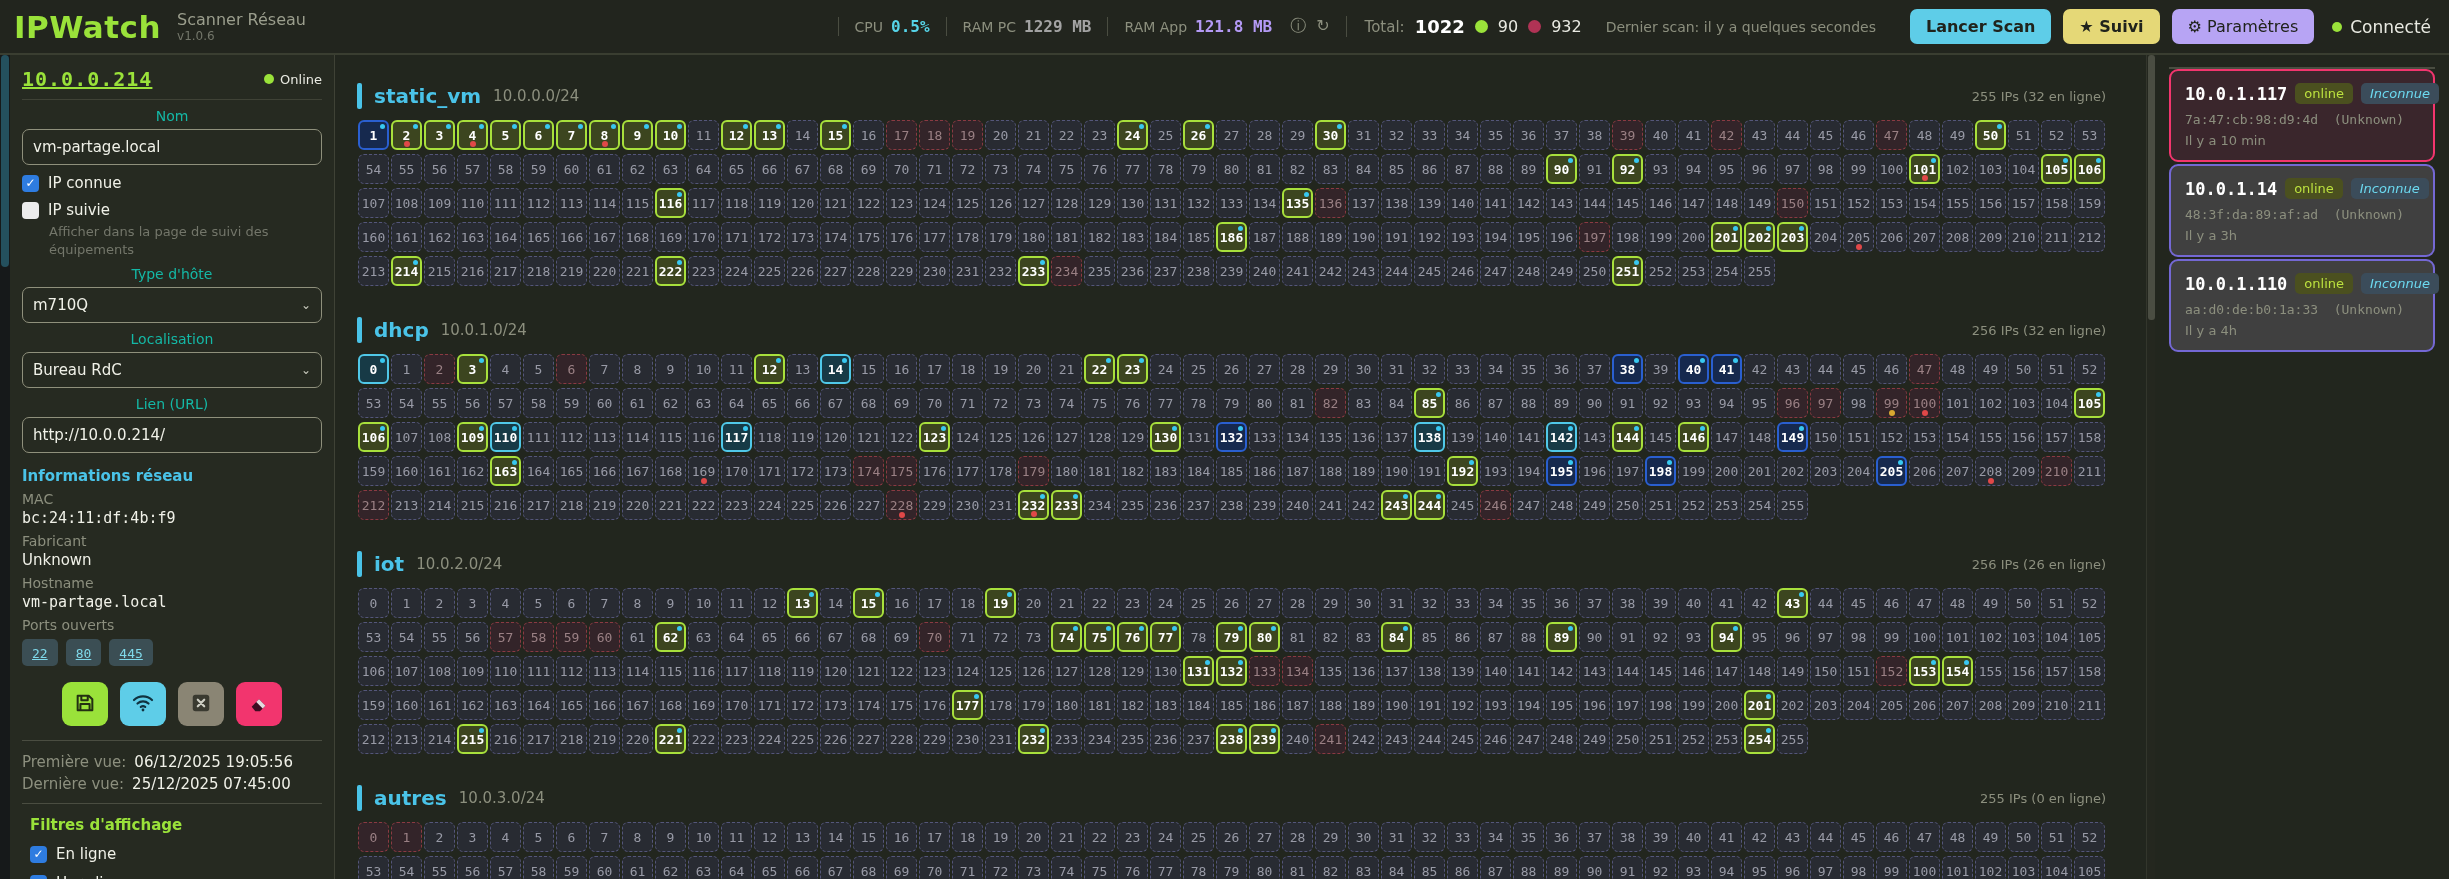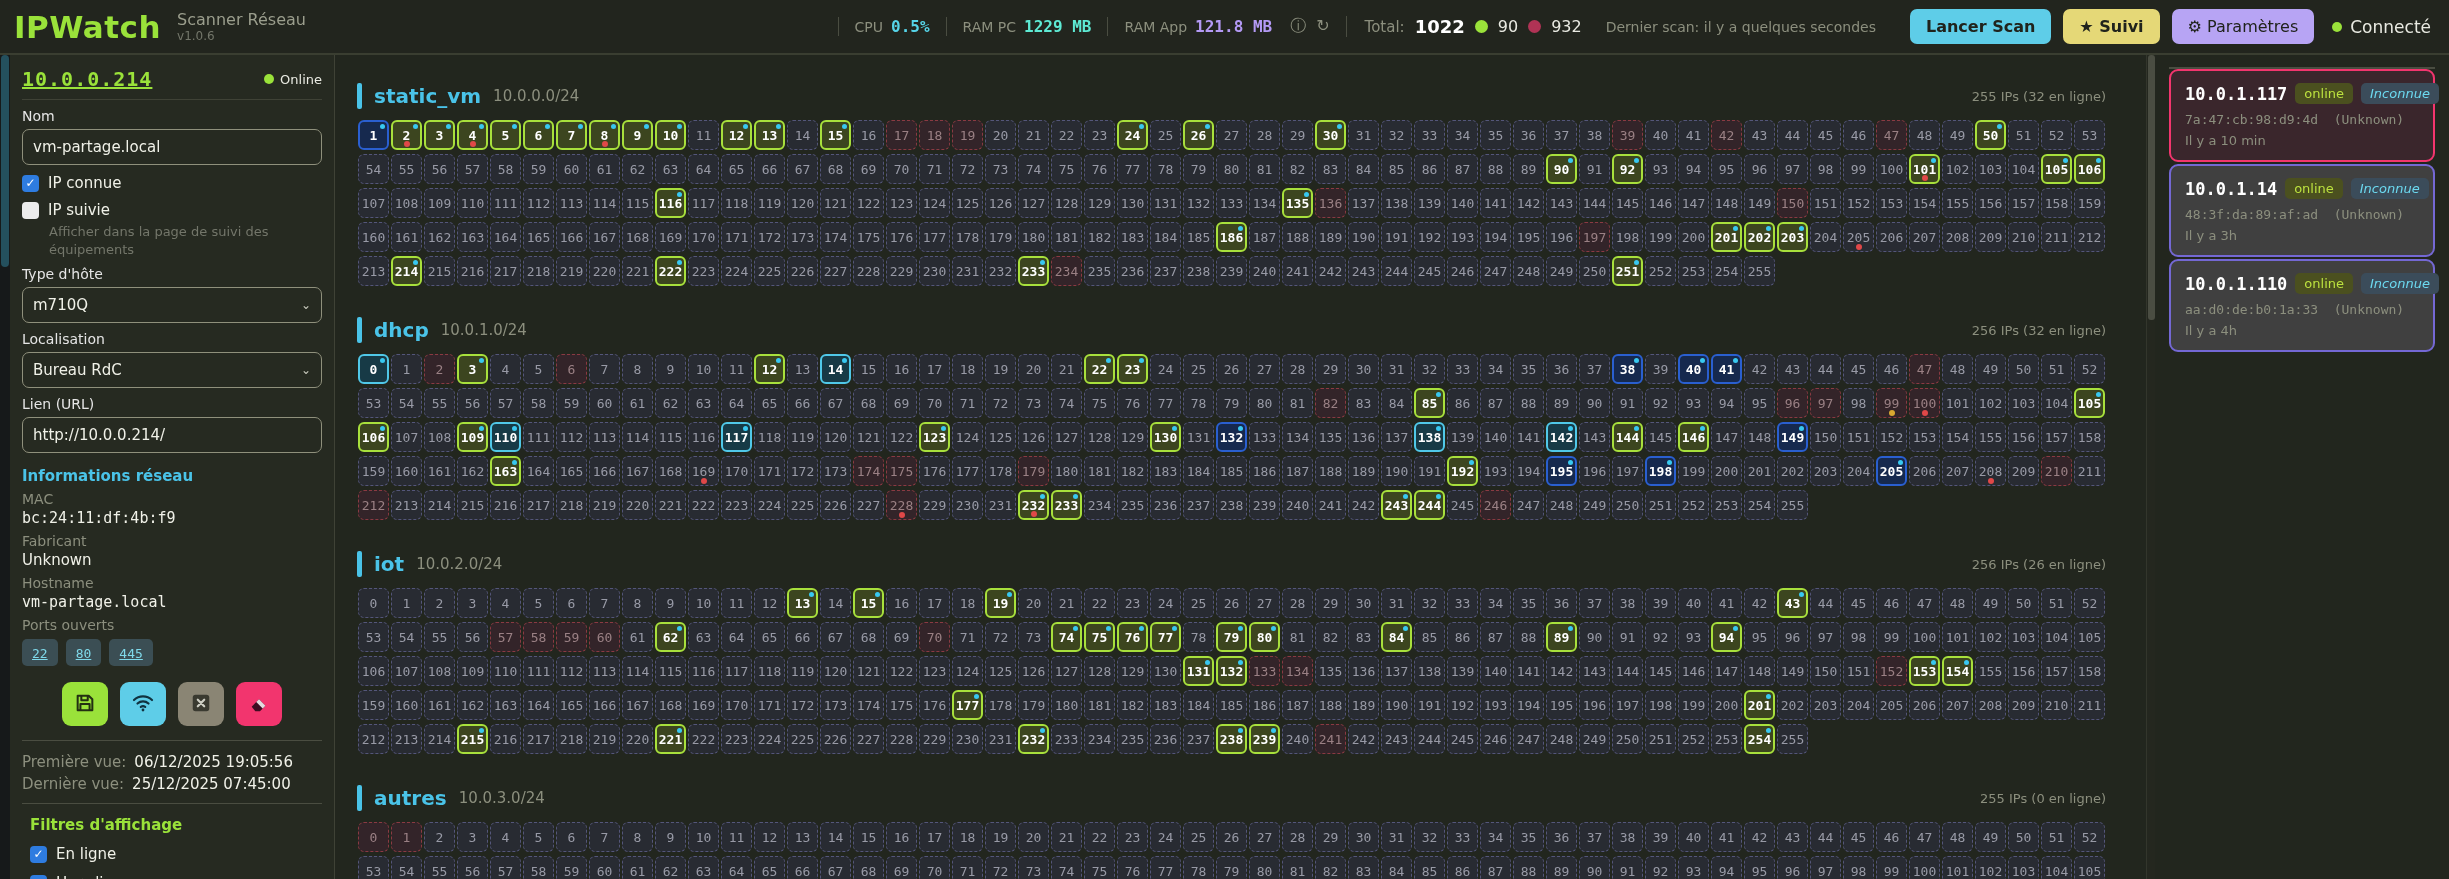--- a/index.html
+++ b/index.html
@@ -11,21 +11,21 @@
   header { height:55px; flex:0 0 55px; background:#22251e; border-bottom:2px solid #3a3e31; display:flex; align-items:center; padding:0 18px 0 14px; }
   .logo { font-size:31px; font-weight:bold; color:#9ae23a; letter-spacing:0.5px; }
   .logo-sub { margin-left:16px; display:flex; flex-direction:column; justify-content:center; }
   .logo-sub .t1 { color:#9b9e8d; font-size:16px; }
   .logo-sub .t2 { color:#73766a; font-size:12px; }
   .hdr-spacer { flex:1; }
   .stat { display:flex; align-items:baseline; gap:8px; padding:0 16px; border-left:1px solid #4a4d41; }
   .stat:first-of-type { border-left:none; }
   .stat .lbl { color:#8c8f7e; font-size:14px; }
   .stat .val { font-family:"DejaVu Sans Mono", monospace; font-weight:bold; font-size:16px; }
-  .v-cyan { color:#56d4e8; } .v-green { color:#5eead4; } .v-purple { color:#b49af5; }
+  .v-cyan { color:#56d4e8; } .v-green { color:#a3a3a3; } .v-purple { color:#b49af5; }
   .hdr-icons { color:#8c8f7e; font-size:16px; display:flex; gap:10px; padding:0 16px 0 2px; }
   .totals { display:flex; align-items:center; gap:10px; padding:0 18px; border-left:1px solid #4a4d41; }
   .totals .lbl { color:#8c8f7e; font-size:15px; }
   .totals .num { color:#fff; font-weight:bold; font-size:18px; }
   .dot { display:inline-block; width:13px; height:13px; border-radius:50%; }
   .dot-g { background:#9ae23a; } .dot-r { background:#b03355; }
   .lastscan { color:#8c8f7e; font-size:14px; padding:0 22px 0 6px; }
   .btn { border-radius:7px; font-weight:bold; font-size:16px; color:#20231c; padding:8px 16px; margin-left:12px; cursor:pointer; border:none; font-family:"DejaVu Sans", sans-serif; }
   .btn-scan { background:#5ecde8; }
   .btn-suivi { background:#e5d877; }
@@ -38,21 +38,21 @@
 
   
   .left-strip { width:10px; flex:0 0 10px; background:#16191a; position:relative; }
   .left-strip .thumb { position:absolute; top:0; left:1px; width:8px; height:212px; background:#24505e; border-radius:4px; }
 
   
   .sidebar { width:325px; flex:0 0 325px; background:#262a21; border-right:1px solid #3f4236; padding:8px 12px 0 12px; overflow:hidden; }
   .dev-head { display:flex; align-items:center; justify-content:space-between; padding:4px 0 8px 0; border-bottom:1px solid #3f4236; margin-bottom:8px; }
   .dev-ip { font-family:"DejaVu Sans Mono", monospace; font-weight:bold; font-size:20px; color:#9ae23a; text-decoration:underline; letter-spacing:1px; }
   .dev-status { display:flex; align-items:center; gap:6px; font-size:13px; color:#e9eae2; }
-  .fld-label { color:#e5e5e5; font-size:14px; margin:8px 0 5px 0; }
+  .fld-label { color:#14b8a6; font-size:14px; margin:8px 0 5px 0;text-align:center; }
   .inp, .sel { width:100%; background:#262a21; border:1px solid #8f907c; border-radius:7px; color:#f0f1e8; font-size:15px; padding:8px 10px; font-family:"DejaVu Sans", sans-serif; }
   .sel { display:flex; justify-content:space-between; align-items:center; }
   .sel .chev { color:#c9cabd; font-size:12px; }
   .chk-row { display:flex; align-items:center; gap:9px; margin-top:9px; font-size:15px; color:#f0f1e8; }
   .chk { width:17px; height:17px; border-radius:4px; display:inline-flex; align-items:center; justify-content:center; font-size:12px; }
   .chk.on { background:#2e7ce0; color:#fff; }
   .chk.off { background:#ececec; }
   .chk-hint { color:#73766a; font-size:13px; margin:4px 0 2px 27px; line-height:1.35; }
   .net-head { color:#4ac3e8; font-weight:bold; font-size:15px; margin:14px 0 4px 0; }
   .kv-label { color:#8c8f7e; font-size:14px; margin-top:6px; }

